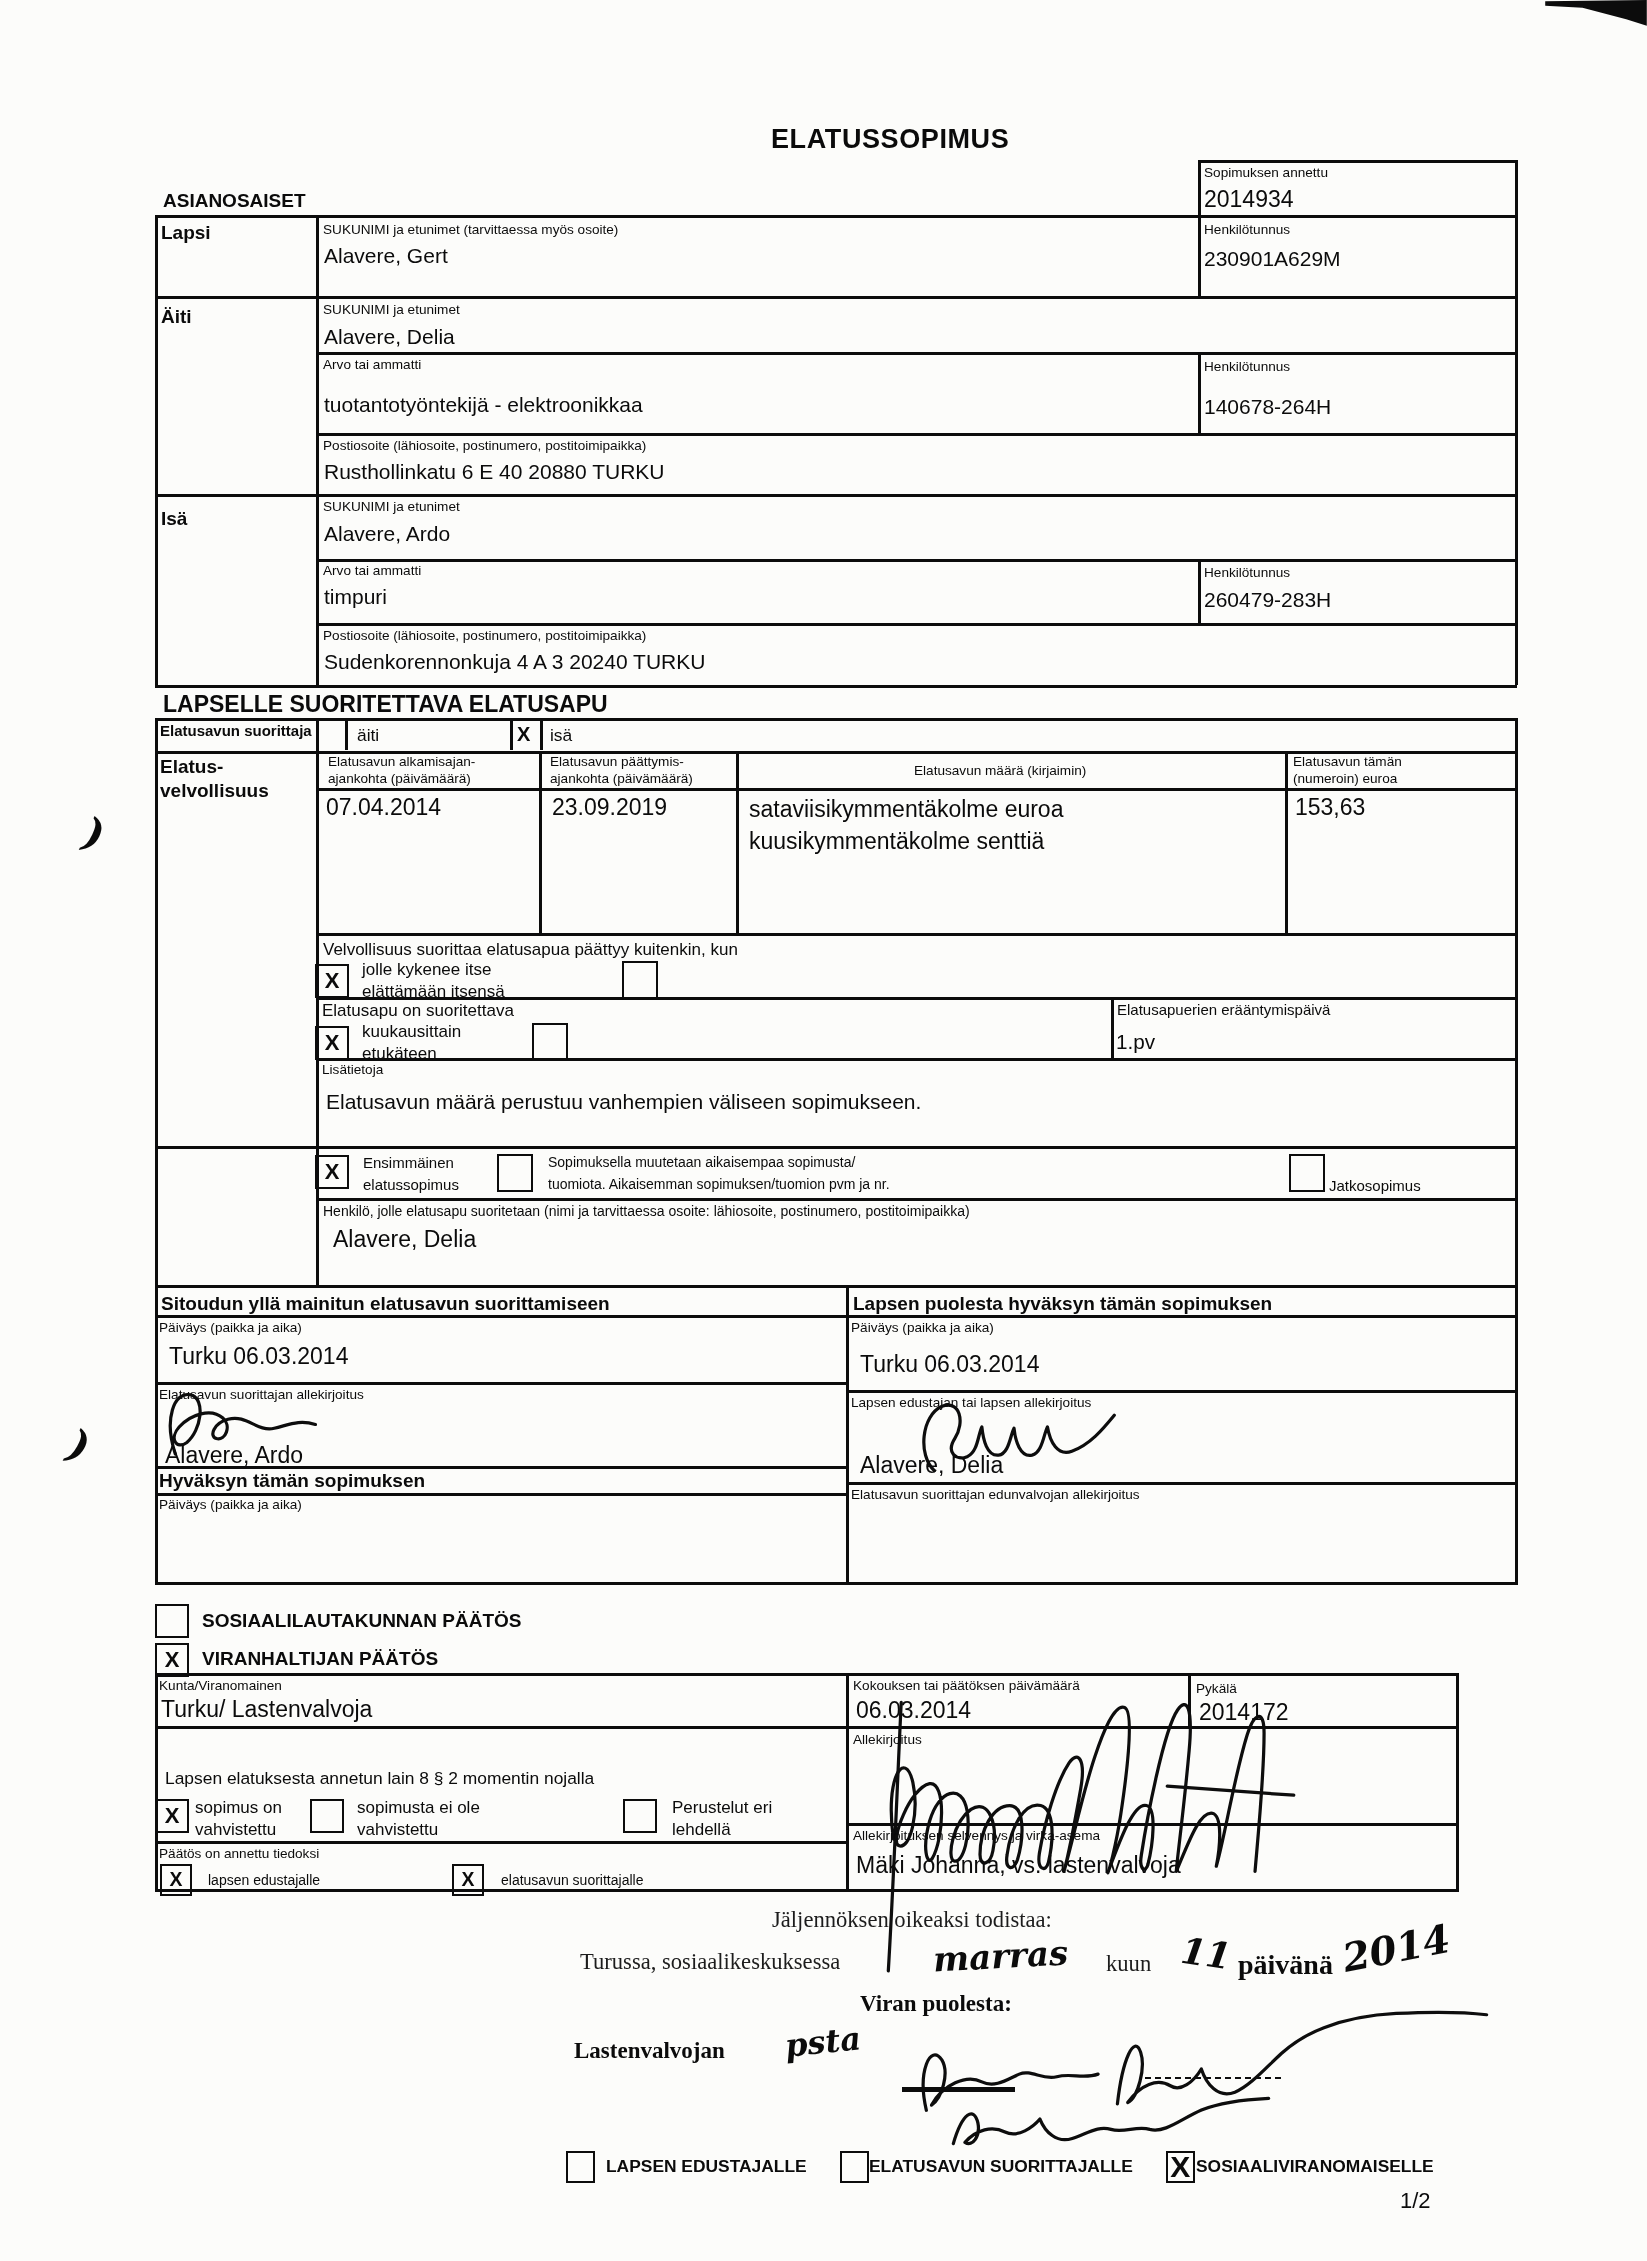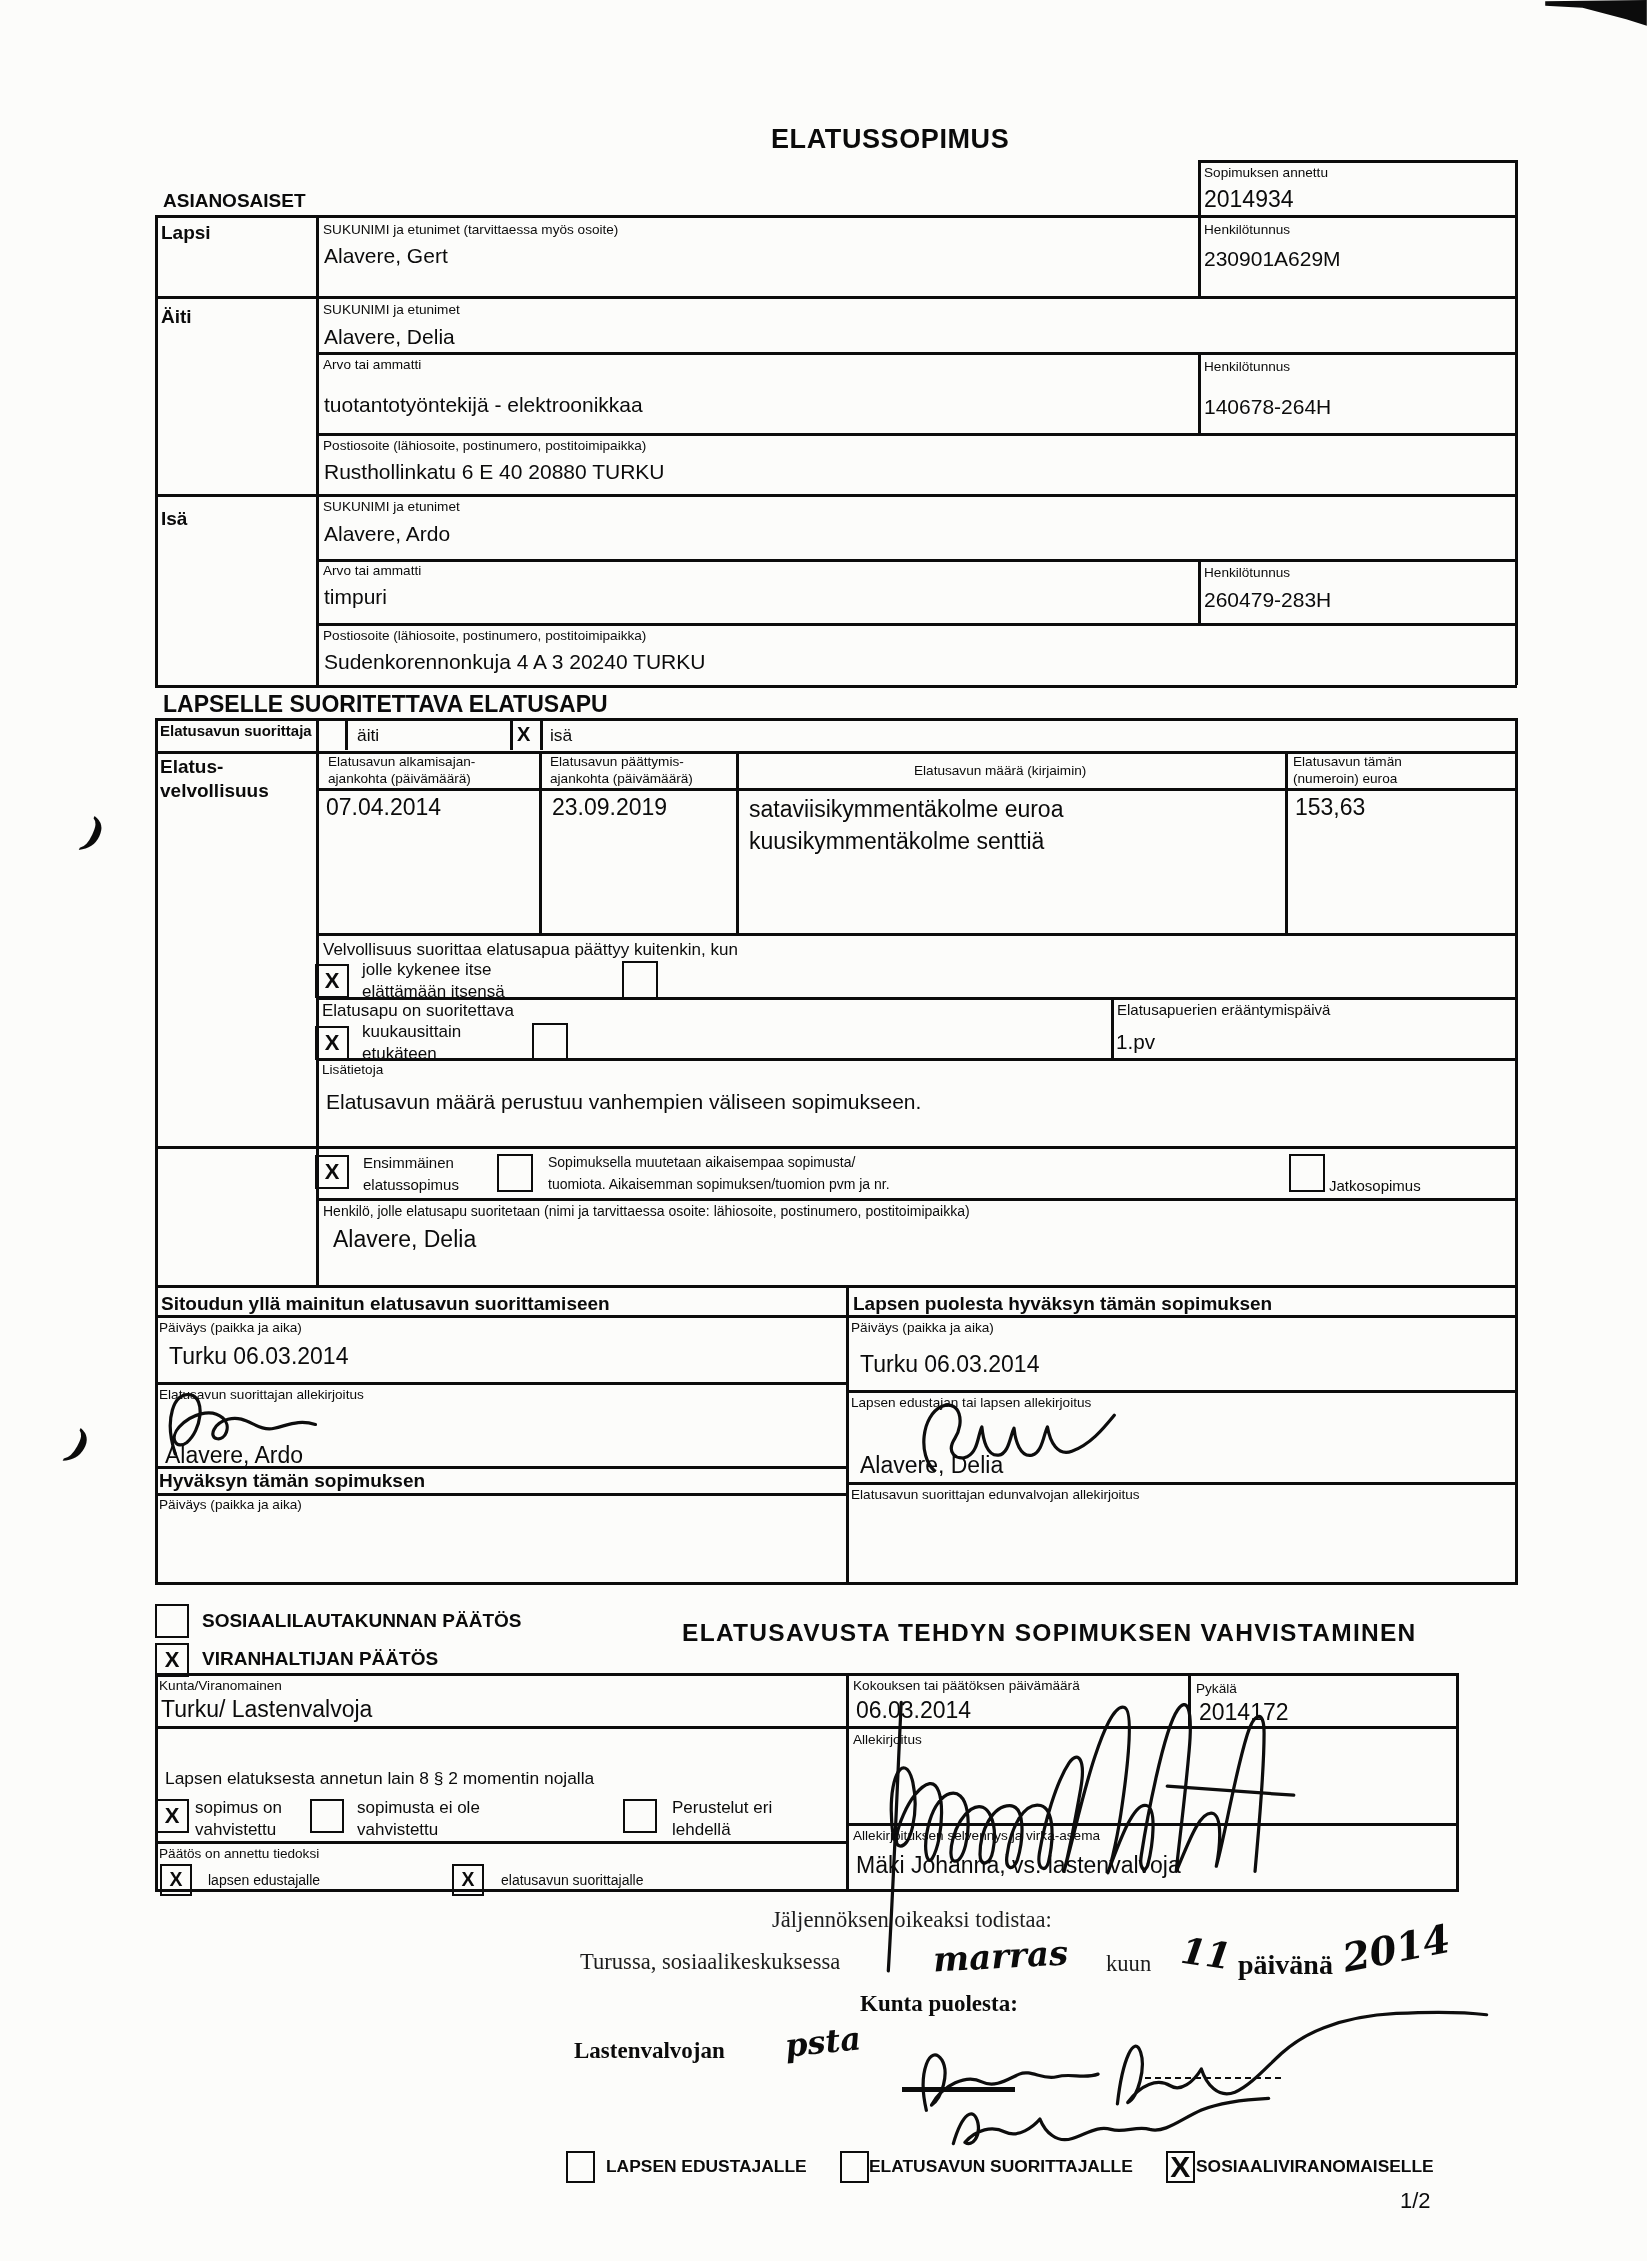--- a/index.html
+++ b/index.html
@@ -186,21 +186,20 @@
   <div class="hl" style="left:155px;top:1493px;width:691px"></div>
   <div class="abs lbl" style="left:159px;top:1497px">Päiväys (paikka ja aika)</div>
   <div class="hl" style="left:846px;top:1482px;width:671px"></div>
   <div class="abs lbl" style="left:851px;top:1487px">Elatusavun suorittajan edunvalvojan allekirjoitus</div>
   <div class="hl" style="left:155px;top:1582px;width:1362px"></div>
 
   <div class="cb" style="left:155px;top:1604px;width:30px;height:30px"></div>
   <div class="abs h29" style="left:202px;top:1610px">SOSIAALILAUTAKUNNAN PÄÄTÖS</div>
   <div class="cb" style="left:155px;top:1643px;width:30px;height:30px">X</div>
   <div class="abs h29" style="left:202px;top:1648px">VIRANHALTIJAN PÄÄTÖS</div>
-  <div class="abs b" style="left:682px;top:1619px;font-size:24.5px;letter-spacing:1.3px">ELATUSAVUSTA TEHDYN SOPIMUKSEN VAHVISTAMINEN</div>
 
   <div class="hl" style="left:155px;top:1673px;width:1304px"></div>
   <div class="hl" style="left:155px;top:1726px;width:1304px"></div>
   <div class="hl" style="left:155px;top:1841px;width:694px"></div>
   <div class="hl" style="left:846px;top:1823px;width:613px"></div>
   <div class="hl" style="left:155px;top:1889px;width:1304px"></div>
   <div class="vl" style="left:155px;top:1673px;height:219px"></div>
   <div class="vl" style="left:1456px;top:1673px;height:219px"></div>
   <div class="vl" style="left:846px;top:1673px;height:219px"></div>
   <div class="vl" style="left:1188px;top:1673px;height:56px"></div>
@@ -239,21 +238,21 @@
   <div class="abs lbl" style="left:853px;top:1828px">Allekirjoituksen selvennys ja virka-asema</div>
   <div class="abs v36" style="left:856px;top:1852px">Mäki Johanna, vs. lastenvalvoja</div>
 
   <div class="abs serif" style="left:772px;top:1907px;font-size:22.6px;color:#1c1c1c">Jäljennöksen oikeaksi todistaa:</div>
   <div class="abs serif" style="left:580px;top:1949px;font-size:22.6px;color:#1c1c1c">Turussa, sosiaalikeskuksessa</div>
   <div class="abs hand" style="left:933px;top:1936px;font-size:34px;transform:rotate(-3deg)">marras</div>
   <div class="abs serif" style="left:1106px;top:1951px;font-size:22.6px;color:#1c1c1c">kuun</div>
   <div class="abs hand" style="left:1181px;top:1932px;font-size:36px;transform:rotate(8deg)">11</div>
   <div class="abs serif b" style="left:1238px;top:1949px;font-size:28px">päivänä</div>
   <div class="abs hand" style="left:1342px;top:1925px;font-size:39px;transform:rotate(-11deg)">2014</div>
-  <div class="abs serif b" style="left:860px;top:1991px;font-size:23px">Kunta puolesta:</div>
+  <div class="abs serif b" style="left:860px;top:1991px;font-size:23px">Viran puolesta:</div>
   <div class="abs serif b" style="left:574px;top:2038px;font-size:23px">Lastenvalvojan</div>
   <div class="abs hand" style="left:785px;top:2023px;font-size:32px;transform:rotate(-6deg)">psta</div>
 
   <svg class="abs sig" style="left:904px;top:2007px" width="614" height="142" viewBox="0 0 950 220">
     <path d="M34,160 C20,100 40,56 58,82 C70,102 58,142 42,152 C60,120 96,104 120,116 C140,126 160,112 178,104 C196,96 214,114 236,108 C258,102 278,112 300,104"></path>
     <path d="M330,150 C338,80 356,42 366,70 C374,94 362,140 346,148 C366,120 392,110 412,122 C428,132 448,116 460,96 C468,120 486,142 512,132 C536,122 562,92 584,72 C602,56 624,42 650,32 C682,20 722,12 762,10 C802,8 852,6 902,12"></path>
   </svg>
   <div class="hl" style="left:902px;top:2087px;width:113px;height:4.5px"></div>
   <div class="abs" style="left:1145px;top:2077px;width:136px;border-top:2.6px dashed #0d0d0d"></div>
   <svg class="abs sig" style="left:943px;top:2093px" width="336" height="65" viewBox="0 0 520 100">

